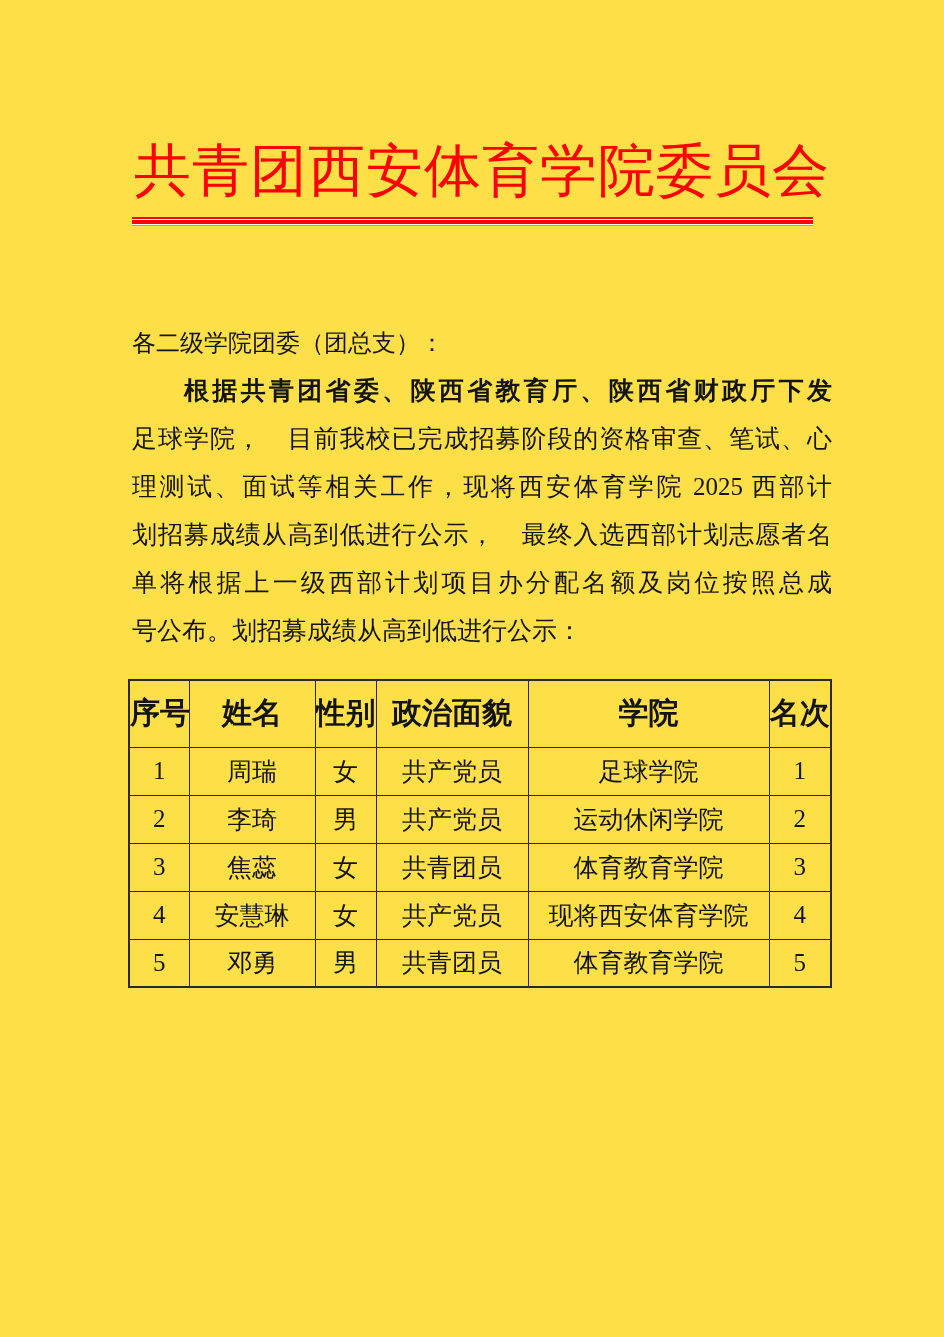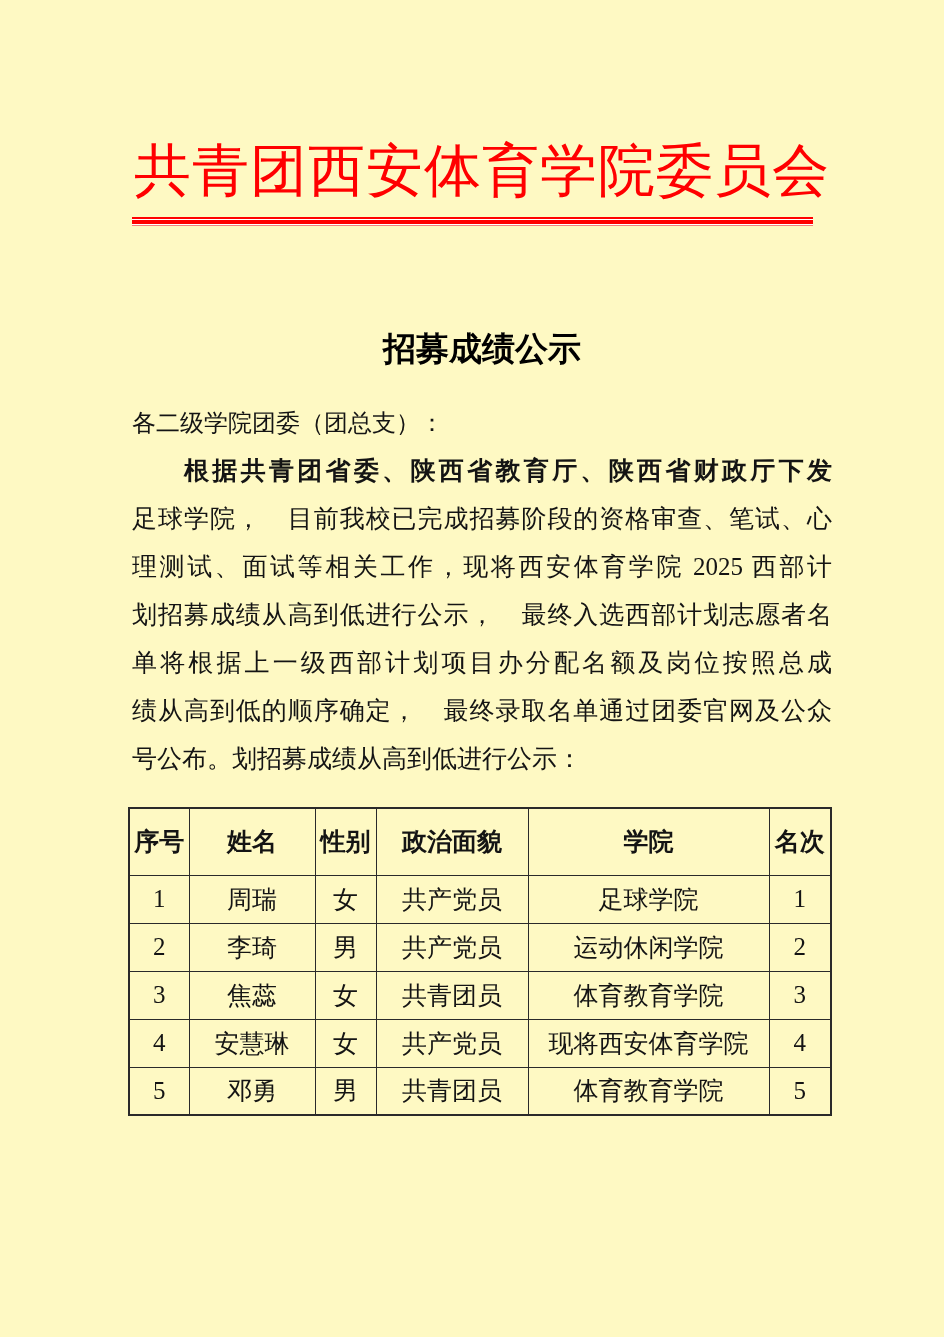--- a/index.html
+++ b/index.html
@@ -4,21 +4,21 @@
 <style>
   :root { --red: #ff0000; --ink: #141414; --border: #2a2a2a; }
   * { margin: 0; padding: 0; box-sizing: border-box; }
   html, body { background: #ffffff; }
   body { width: 944px; font-family: "Liberation Serif", serif; color: var(--ink); }
 
   .page {
     position: relative;
     width: 944px;
     height: 1337px;
-    background: #fef9c3;
+    background: #fde047;
     padding: 140px 112px 0 132px;
     overflow: hidden;
   }
 
   
   .letterhead {
     font-family: "Liberation Sans", sans-serif;
     font-weight: 400;
     font-size: 57px;
     line-height: 61px;
@@ -80,21 +80,21 @@
   table.results col.c6 { width: 62px; }
   table.results th, table.results td {
     border: 1.5px solid var(--border);
     text-align: center;
     vertical-align: middle;
     overflow: hidden;
     white-space: nowrap;
   }
   table.results th {
     height: 67px;
-    font-size: 25px;
+    font-size: 30px;
     font-weight: 700;
   }
   table.results td {
     height: 48px;
     font-size: 25px;
     font-weight: 400;
   }
 </style>
 </head>
 <body>
@@ -105,32 +105,30 @@
 
   <div class="divider">
     <div class="r1"></div>
     <div class="r2"></div>
     <div class="r3"></div>
     <div class="r4"></div>
     <div class="r5"></div>
   </div>
 
   <div class="doc-title">
-    <div>招募成绩公示</div>
   </div>
 
   <div class="salutation">各二级学院团委（团总支）：</div>
 
   <div class="para">
       <div class="pline jl indent">根据共青团省委、陕西省教育厅、陕西省财政厅下发</div>
       <div class="pline jl">足球学院，　目前我校已完成招募阶段的资格审查、笔试、心</div>
       <div class="pline jl">理测试、面试等相关工作，现将西安体育学院 2025 西部计</div>
       <div class="pline jl">划招募成绩从高到低进行公示，　最终入选西部计划志愿者名</div>
       <div class="pline jl">单将根据上一级西部计划项目办分配名额及岗位按照总成</div>
-      <div class="pline jl">绩从高到低的顺序确定，　最终录取名单通过团委官网及公众</div>
       <div class="pline plain">号公布。划招募成绩从高到低进行公示：</div>
     </div>
 
   <table class="results">
     <colgroup>
       <col class="c1">
         <col class="c2">
         <col class="c3">
       <col class="c4">
         <col class="c5">

